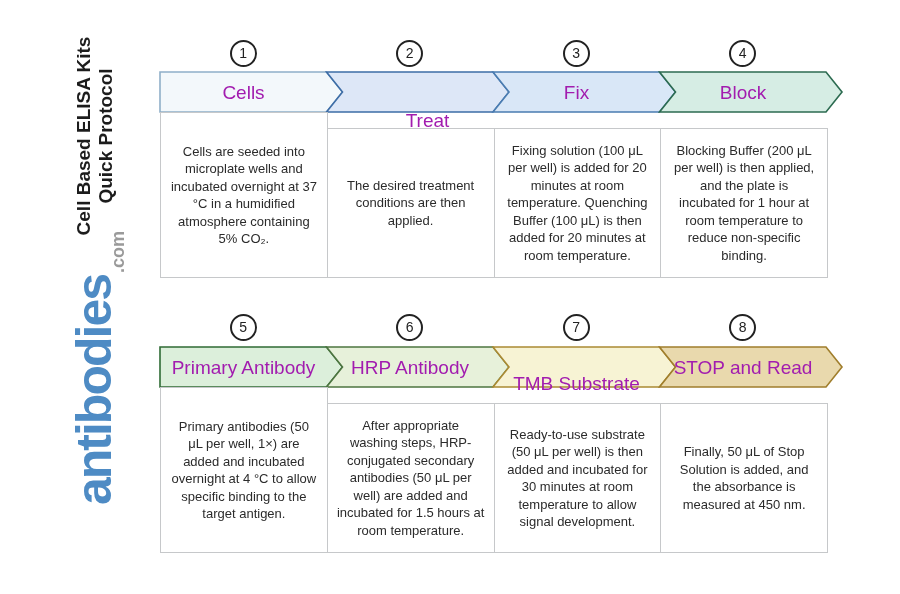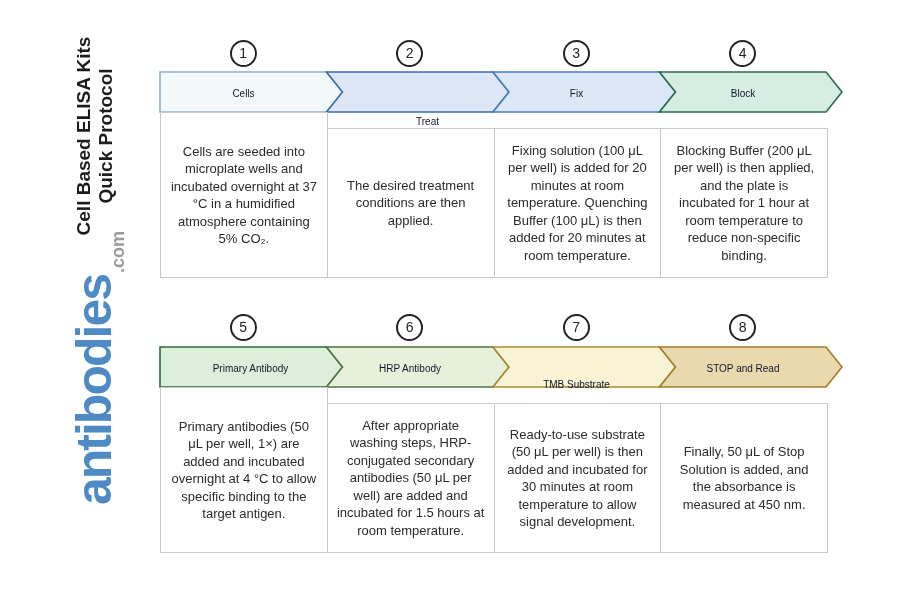--- a/index.html
+++ b/index.html
@@ -37,21 +37,21 @@
   .step-circle{
     position:absolute;width:27px;height:27px;border-radius:50%;
     border:2px solid #222222;background:#ffffff;box-sizing:border-box;
     display:flex;align-items:center;justify-content:center;
     font-size:14px;color:#222222;
   }
 
   .step-label{
     position:absolute;width:167px;height:42px;
     display:flex;align-items:center;justify-content:center;
-    font-size:10px;color:#0f172a;pointer-events:none;
+    font-size:19px;color:#a21caf;pointer-events:none;
   }
 
   .box-row{
     position:absolute;left:160px;width:668px;height:166px;
     display:flex;
   }
   .step-box{
     flex:1 1 0;background:#ffffff;border:1px solid #c6c8ca;
     box-sizing:border-box;
     display:flex;align-items:center;justify-content:center;
@@ -116,21 +116,21 @@
       </div>
       <svg class="arrow-svg" width="692" height="42" viewBox="0 0 692 42" style="left: 159px; top: 346px;">
         <polygon points="1,1 167.5,1 183.5,21 167.5,41 1,41" fill="#dcefdb" stroke="#2f6b35" stroke-width="1.6"></polygon>
         <polygon points="167.5,1 334,1 350,21 334,41 167.5,41 183.5,21" fill="#e7f1da" stroke="#4d7540" stroke-width="1.6"></polygon>
         <polygon points="334,1 500.5,1 516.5,21 500.5,41 334,41 350,21" fill="#f7f3d4" stroke="#ab8a33" stroke-width="1.6"></polygon>
         <polygon points="500.5,1 667,1 683,21 667,41 500.5,41 516.5,21" fill="#e9d9ad" stroke="#a07e2c" stroke-width="1.6"></polygon>
       </svg>
       <div class="step-circle" style="left: 229.75px; top: 313.5px;">
         <span>5</span>
       </div>
-      <div class="step-label" style="left: 160px; top: 347px; padding-left: 7px;">Primary Antibody</div>
+      <div class="step-label" style="left: 160px; top: 347px;">Primary Antibody</div>
       <div class="step-circle" style="left: 396.25px; top: 313.5px;">
         <span>6</span>
       </div>
       <div class="step-label" style="left: 326.5px; top: 347px;">HRP Antibody</div>
       <div class="step-circle" style="left: 562.75px; top: 313.5px;">
         <span>7</span>
       </div>
       <div class="step-label" style="left: 493px; top: 347px; margin-top: 16px;">TMB Substrate</div>
       <div class="step-circle" style="left: 729.25px; top: 313.5px;">
         <span>8</span>

